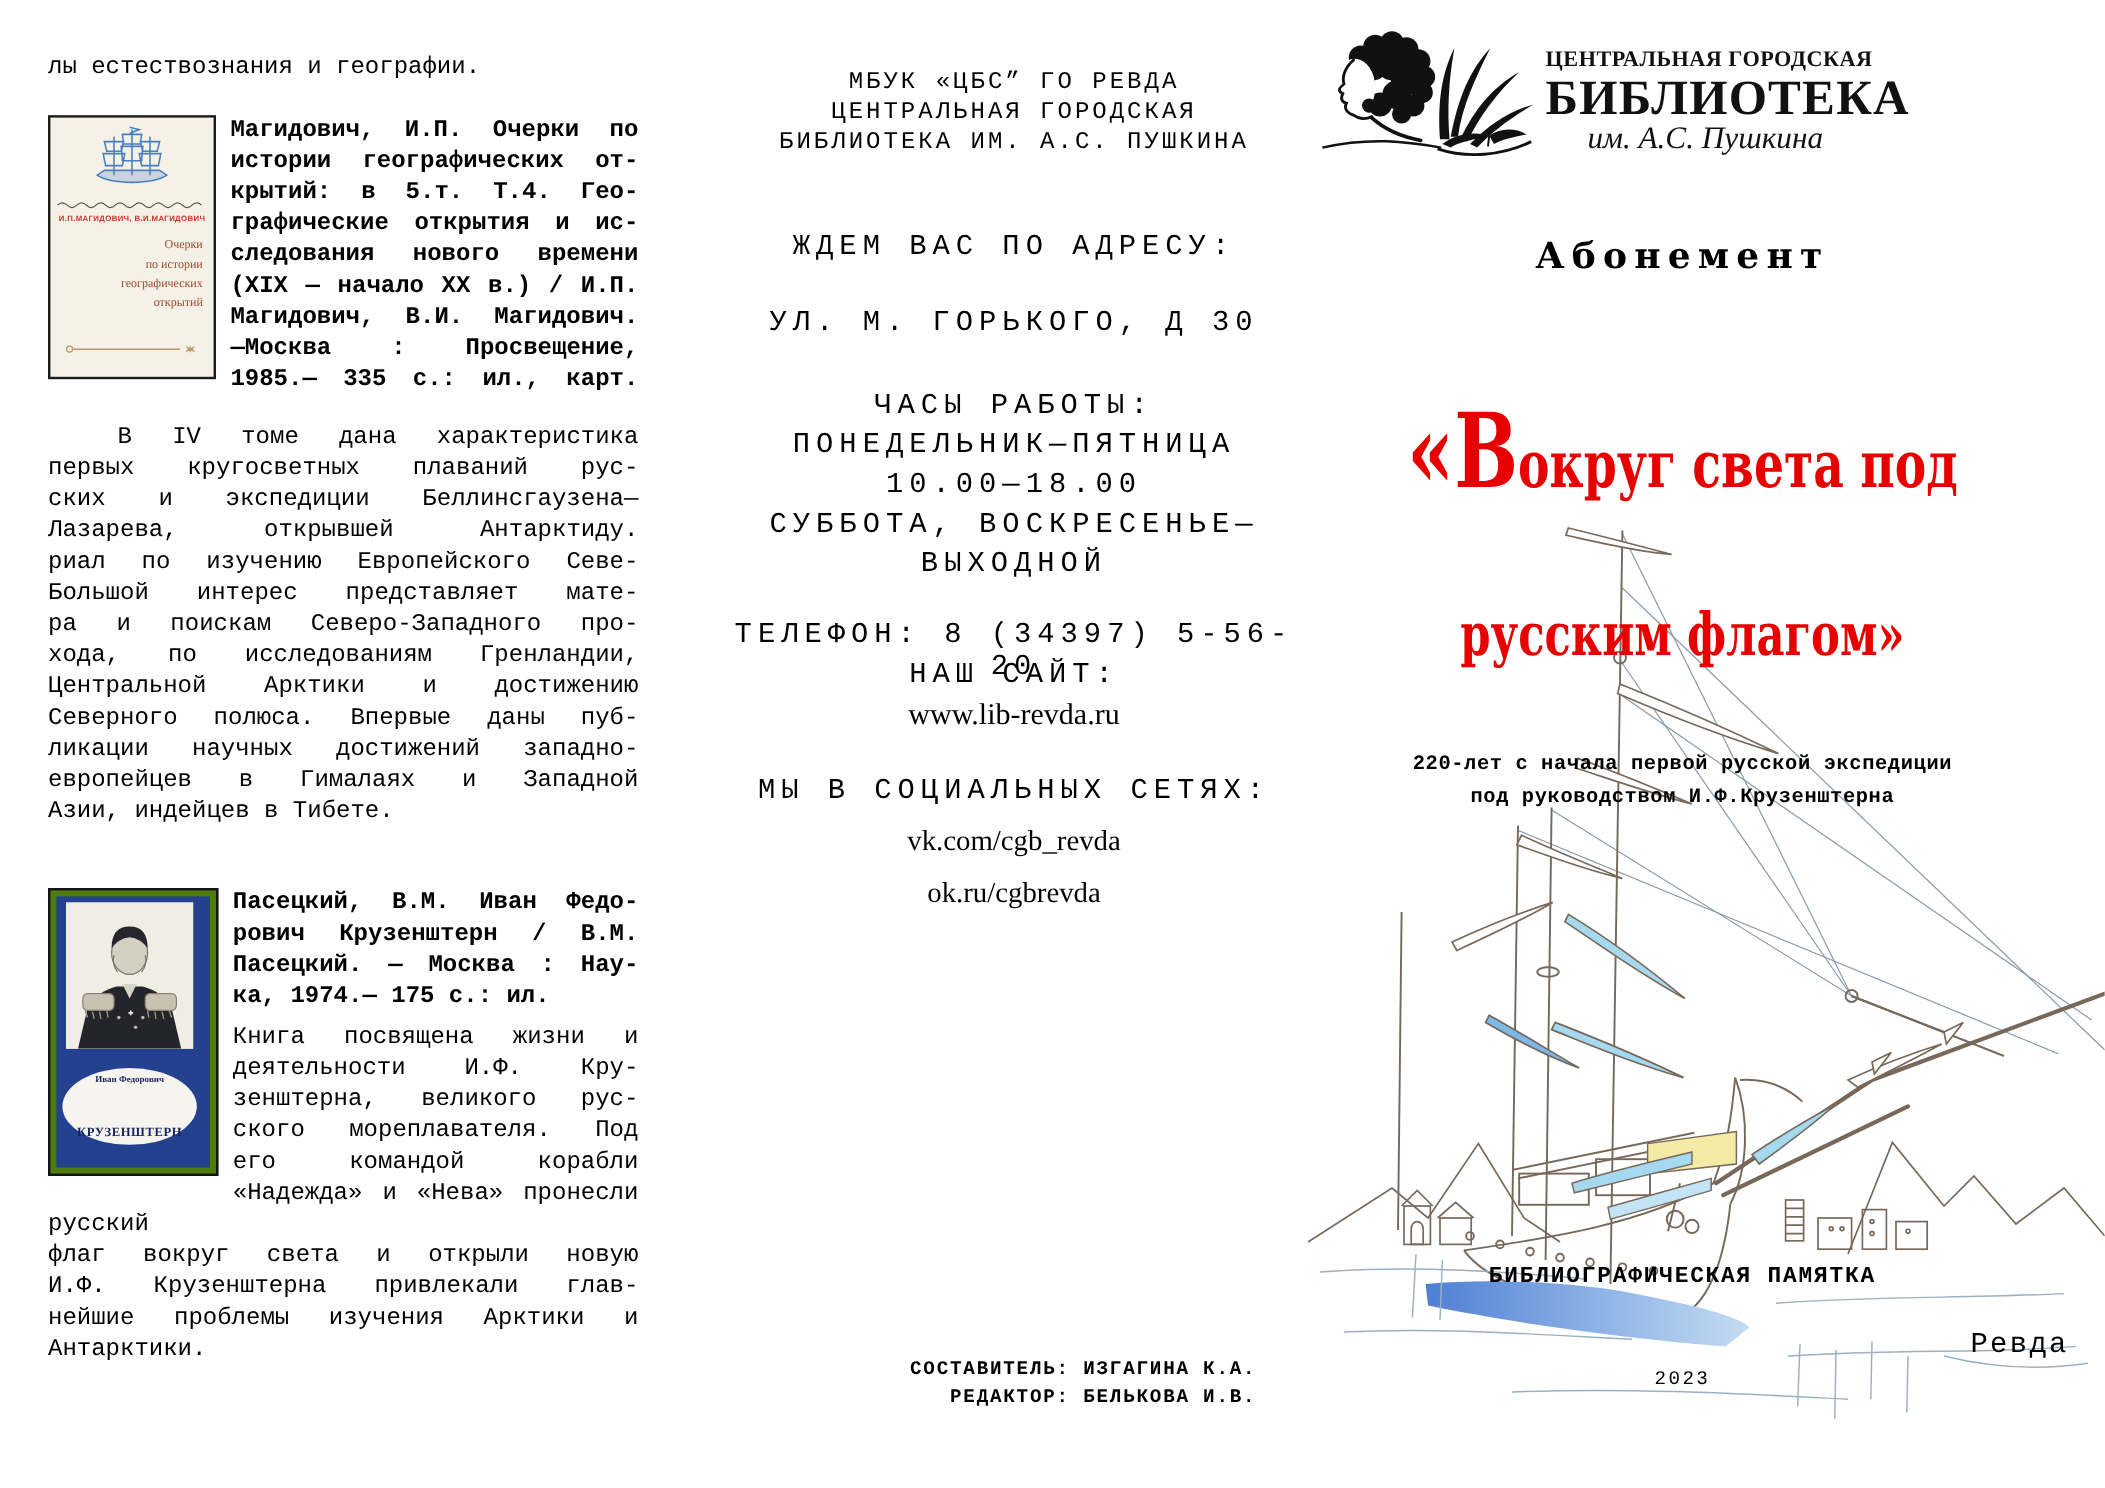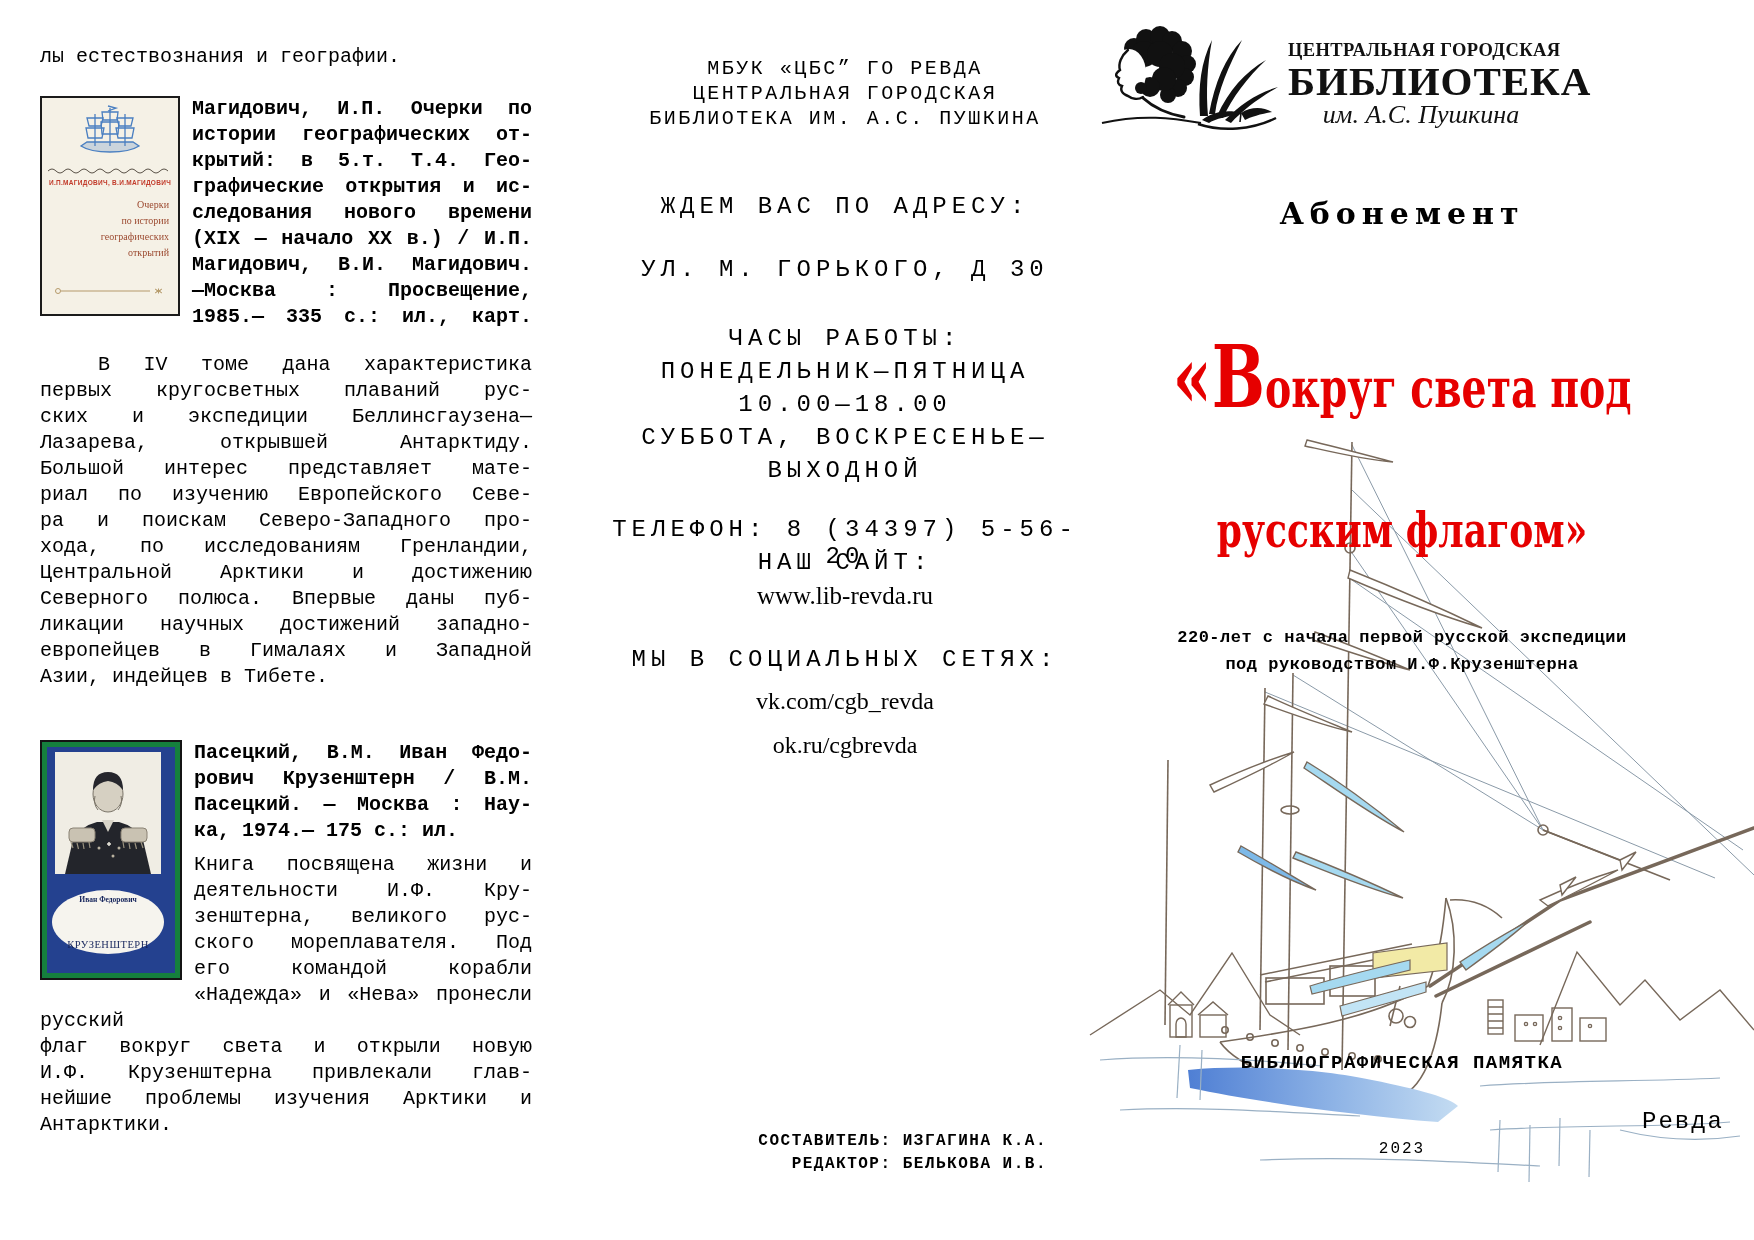--- a/index.html
+++ b/index.html
@@ -29,27 +29,27 @@
   .cover{float:left;margin-right:12px;margin-bottom:6px;position:relative;box-sizing:border-box;}
   .cover1{width:140px;height:220px;border:2px solid #1b1b1b;background:#f5f1e6;}
   .cover1 .ship-sm{display:block;margin:6px auto 0 auto;}
   .cover1 .wavy{display:block;margin:0 auto;}
   .cover1-authors{font-size:6.5px;letter-spacing:.3px;color:#c23b2b;text-align:center;
     font-family:"Liberation Sans",sans-serif;font-weight:bold;margin-top:3px;line-height:8px;}
   .cover1-title{font-family:"Liberation Serif",serif;font-size:10px;line-height:16px;
     color:#9c4a30;margin-top:10px;padding-right:9px;}
   .cover1-rule{margin-top:22px;}
 
-  .cover2{width:142px;height:240px;border:2px solid #141414;background:#15803d;}
+  .cover2{width:142px;height:240px;border:2px solid #141414;background:#4d7c0f;}
   .cover2-blue{position:absolute;left:5px;top:5px;right:5px;bottom:5px;background:#24418f;}
   .cover2-panel{position:absolute;left:13px;top:10px;width:106px;height:122px;background:#f0ede4;}
   .cover2-oval{position:absolute;left:10px;top:148px;width:112px;height:64px;background:#f6f4ee;
     border-radius:50%;display:flex;flex-direction:column;align-items:center;justify-content:center;}
   .cover2-name-small{font-size:7.5px;font-weight:bold;color:#16255c;font-family:"Liberation Serif",serif;}
-  .cover2-name-large{font-size:10.5px;font-weight:normal;letter-spacing:.5px;color:#16255c;
+  .cover2-name-large{font-size:10.5px;font-weight:bold;letter-spacing:.5px;color:#16255c;
     font-family:"Liberation Serif",serif;margin-top:19px;}
 
   
   .mid{left:595px;width:500px;text-align:center;z-index:2;}
   .mid-caps{font-size:24px;letter-spacing:5px;}
   .mid-caps-tight{font-size:20px;letter-spacing:2.5px;line-height:25px;}
   .mid-serif{font-family:"Liberation Serif",serif;font-size:25px;letter-spacing:0;}
   .credits{left:595px;width:452px;text-align:right;font-weight:bold;font-size:16px;
     letter-spacing:1.5px;line-height:23px;top:1130px;z-index:2;}
 
@@ -134,22 +134,22 @@
         <div>(XIX — начало XX в.) / И.П.</div>
         <div>Магидович, В.И. Магидович.</div>
         <div>—Москва : Просвещение,</div>
         <div>1985.— 335 с.: ил., карт.</div>
       </div>
     <div class="annotation lines last-left indent-first">
         <div>В IV томе дана характеристика</div>
         <div>первых кругосветных плаваний рус-</div>
         <div>ских и экспедиции Беллинсгаузена—</div>
         <div>Лазарева, открывшей Антарктиду.</div>
+        <div>риал по изучению Европейского Севе-</div>
         <div>Большой интерес представляет мате-</div>
-        <div>риал по изучению Европейского Севе-</div>
         <div>ра и поискам Северо-Западного про-</div>
         <div>хода, по исследованиям Гренландии,</div>
         <div>Центральной Арктики и достижению</div>
         <div>Северного полюса. Впервые даны пуб-</div>
         <div>ликации научных достижений западно-</div>
         <div>европейцев в Гималаях и Западной</div>
         <div>Азии, индейцев в Тибете.</div>
       </div>
     <div class="clear"></div>
   </div>

